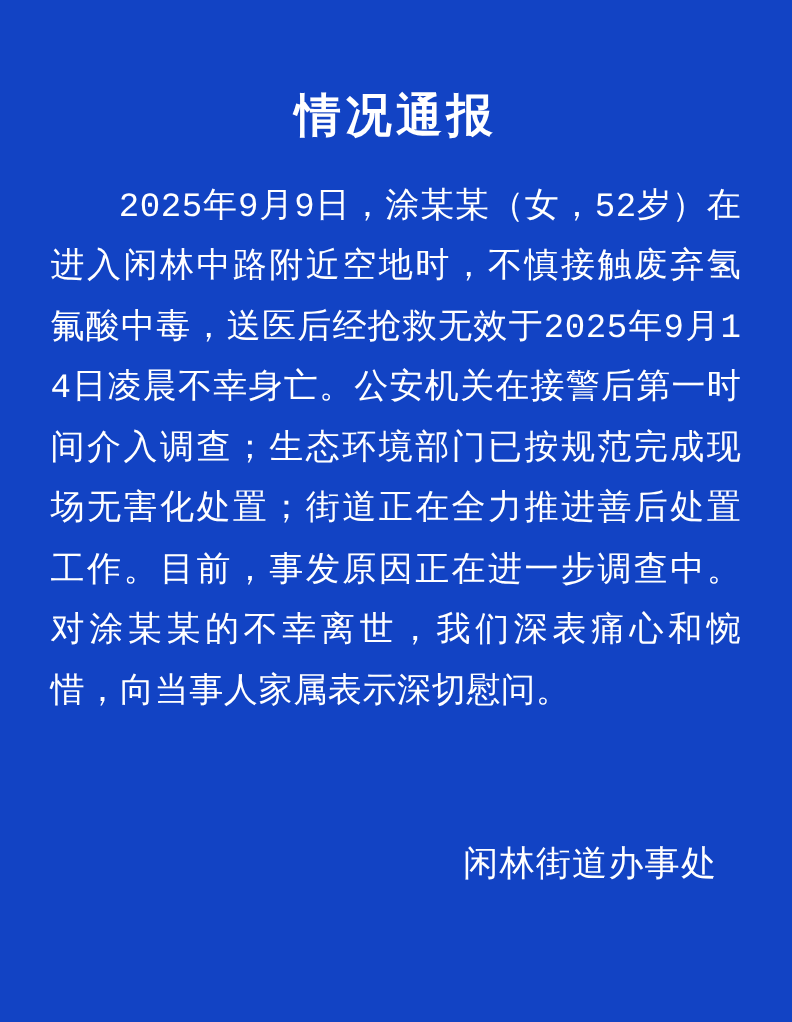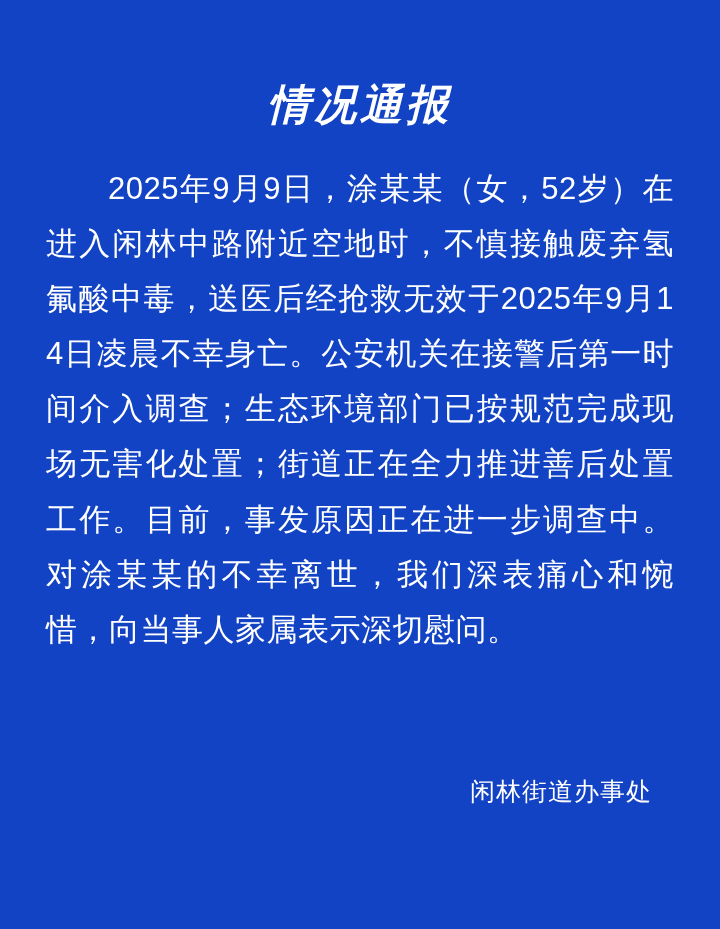--- a/index.html
+++ b/index.html
@@ -22,39 +22,39 @@
     display: flex;
     flex-direction: column;
   }
   .title {
     text-align: center;
     font-size: 42px;
     font-weight: bold;
     letter-spacing: 4px;
     margin: 8px 0 28px 0;
     line-height: 1.3;
-    font-style: italic;
   }
   .body-text {
     font-size: 31px;
     line-height: 1.78;
     letter-spacing: 0.5px;
     text-indent: 62px;
     text-align: justify;
     text-justify: inter-ideograph;
     word-break: break-all;
     margin: 0;
+    font-family: Liberation Mono, monospace;
   }
   .spacer {
     flex: 1 1 auto;
     min-height: 40px;
   }
   .signature {
     text-align: right;
-    font-size: 25px;
+    font-size: 32px;
     line-height: 1.62;
     letter-spacing: 1px;
     padding-right: 22px;
     padding-bottom: 78px;
   }
   .signature div {
     white-space: nowrap;
   }
 </style>
 </head>

